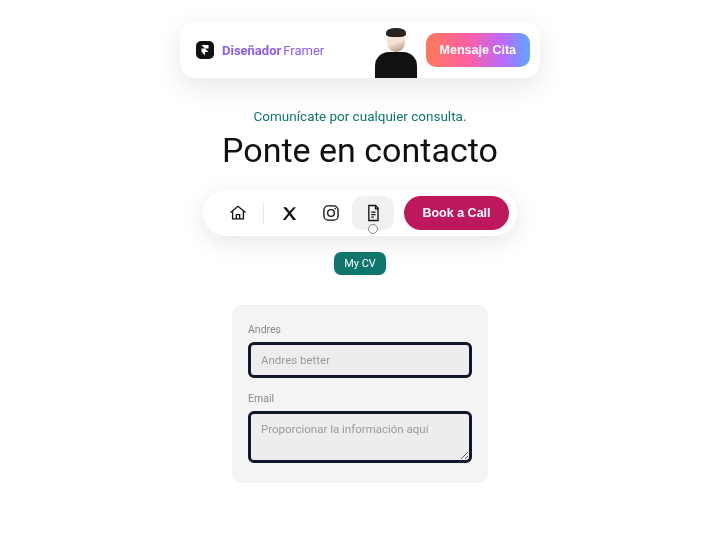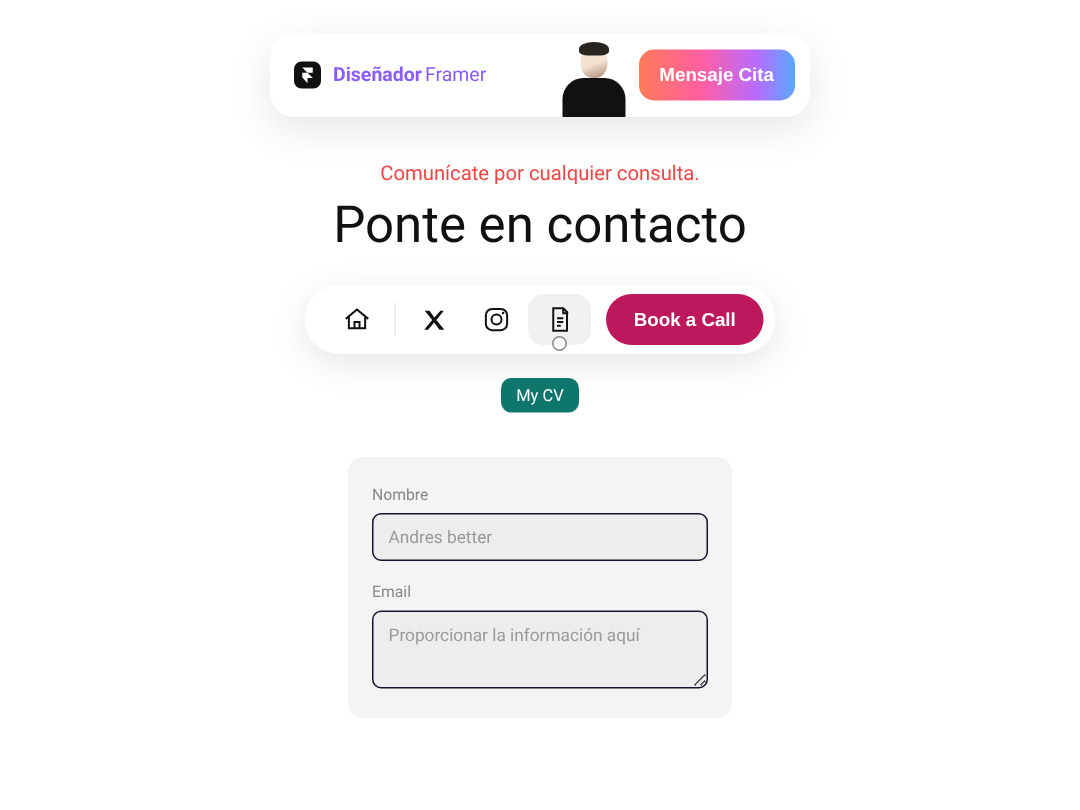--- a/index.html
+++ b/index.html
@@ -66,21 +66,21 @@
     background: linear-gradient(90deg, #ff7a59 0%, #ff5fa2 40%, #b86bff 75%, #5aa8ff 100%);
     color: #fff;
     font-weight: 700;
     font-size: 12.5px;
     border: none;
     border-radius: 10px;
     padding: 10px 14px;
     cursor: pointer;
     white-space: nowrap;
   }
-  .subtitle { color:#ef4444; font-size: 13.5px; margin-bottom: 6px; text-align:center; }
+  .subtitle { color:#0f766e; font-size: 13.5px; margin-bottom: 6px; text-align:center; }
   .title { font-size: 34px; font-weight: 450; color:#111; margin-bottom: 20px; text-align:center; }
   .navbar {
     display: flex; align-items: center;
     background: #fff;
     border-radius: 999px;
     box-shadow: 0 6px 24px rgba(0,0,0,0.10);
     padding: 6px 8px 6px 14px;
     gap: 0;
     margin-bottom: 10px;
   }
@@ -130,21 +130,21 @@
     border-radius: 10px;
     padding: 18px 16px 12px 16px;
     box-shadow: 0 1px 0 rgba(0,0,0,0.02) inset;
   }
   .form-card label {
     display:block; font-size:10.5px; color:#888; margin-bottom:6px;
   }
   .field {
     width:100%;
     background:#ededed;
-    border:1px solid #0f172a;
+    border:3px solid #0f172a;
     border-radius:6px;
     padding:8px 10px;
     font-size:11.5px;
     color:#444;
     margin-bottom:14px;
     font-family:inherit;
   }
   .field::placeholder { color:#9a9a9a; }
   textarea.field { resize: both; height:52px; margin-bottom:4px; }
 </style>
@@ -199,17 +199,17 @@
         <path d="M15 3v4h4"></path>
         <path d="M10 11h5M10 14h5M10 17h3"></path>
       </svg>
   </div>
   <button class="book-btn">Book a Call</button>
 </div>
 
 <div class="tooltip">My CV</div>
 
 <div class="form-card">
-  <label>Nombre</label>
+  <label>Andres</label>
   <input class="field" placeholder="Andres better" style="">
   <label>Email</label>
   <textarea class="field" placeholder="Proporcionar la información aquí" style=""></textarea>
 </div>
 
 </body></html>

